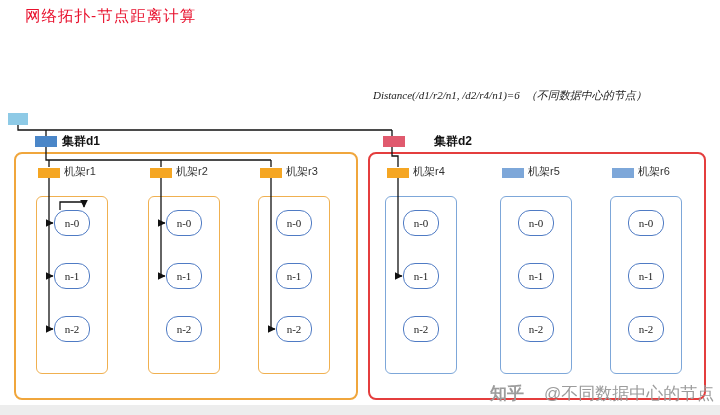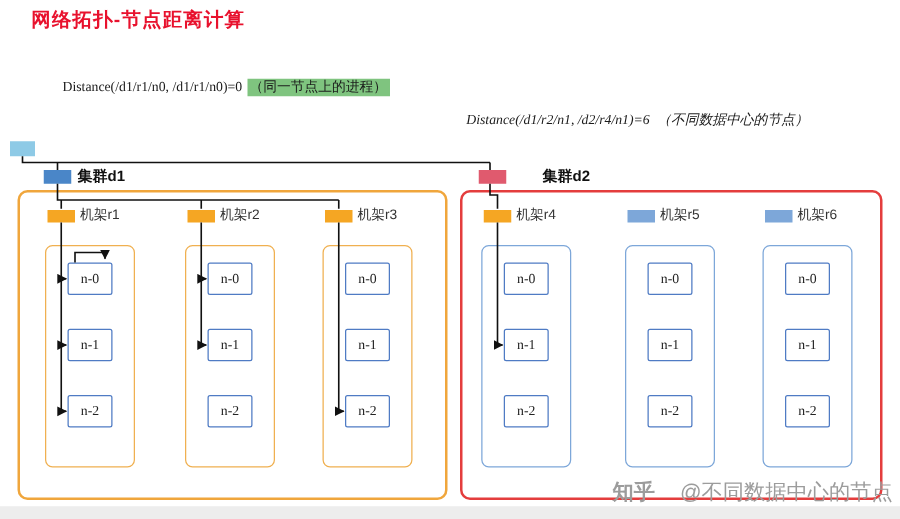--- a/index.html
+++ b/index.html
@@ -5,21 +5,21 @@
   * { margin:0; padding:0; box-sizing:border-box; }
   html,body { width:720px; height:415px; }
   body {
     position:relative; background:#ffffff; overflow:hidden;
     font-family:"Liberation Sans", sans-serif;
   }
   .stage { position:absolute; inset:0; }
 
   .title {
     position:absolute; left:25px; top:6px;
-    font-size:15.5px; font-weight:bold; color:#e8112d; letter-spacing:1px;
+    font-size:15.5px; font-weight:normal; color:#e8112d; letter-spacing:1px;
   }
 
   .formula {
     position:absolute; white-space:nowrap;
     font-family:"Liberation Serif", serif; font-size:11px; color:#1a1a1a;
   }
   #f0{left:50px; top:62px;} #f1{left:50px; top:88px;}
   #f2{left:373px; top:62px;} #f3{left:373px; top:88px;font-style:italic;}
   .formula .note { margin-left:4px; padding:1px 2px; }
   .formula .note.green { background:#7fc47f; }
@@ -39,44 +39,41 @@
 
   .rack-box {
     position:absolute; top:196px; width:72px; height:178px;
     border:1.5px solid #cccccc; border-radius:6px; background:#ffffff;
   }
   .rack-icon { position:absolute; top:168px; width:22px; height:10px; }
   .rack-label { position:absolute; top:164px; font-size:11px; color:#333; white-space:nowrap; }
 
   .node-box {
     position:absolute; width:36px; height:26px;
-    border:1.2px solid #4f7bc4; border-radius:2px; background:#ffffff;
+    border:1.2px solid #4f7bc4; border-radius:12px; background:#ffffff;
     display:flex; align-items:center; justify-content:center;
     font-family:"Liberation Serif", serif; font-size:11px; color:#222;
   }
 
   svg.connectors { position:absolute; left:0; top:0; z-index:5; pointer-events:none; }
 
   .watermark {
     position:absolute; left:490px; top:382px; font-size:17px; color:#9c9c9c; white-space:nowrap;
   }
   .watermark .brand { font-weight:bold; margin-right:20px; }
 
   .bottom-strip { position:absolute; left:0; bottom:0; width:720px; height:10px; background:#ededed; }
 </style>
 </head>
 <body>
 
 <div class="stage">
 
   <div class="title">网络拓扑-节点距离计算</div>
 
-  <div class="formula" id="f0">
-    <span>Distance(/d1/r1/n0, /d1/r1/n0)=0</span><span class="note green">（同一节点上的进程）</span>
-  </div>
   <div class="formula" id="f3">
     <span>Distance(/d1/r2/n1, /d2/r4/n1)=6</span><span class="note">（不同数据中心的节点）</span>
   </div>
 
   <div class="root-node" style="background: rgb(142, 202, 230);"></div>
 
   <div class="cluster-box" id="c0-box" style="border-color: rgb(240, 166, 60);"></div>
   <div class="cluster-icon" id="c0-icon" style="background: rgb(74, 134, 200);"></div>
   <div class="cluster-label" id="c0-label">集群d1</div>
 

